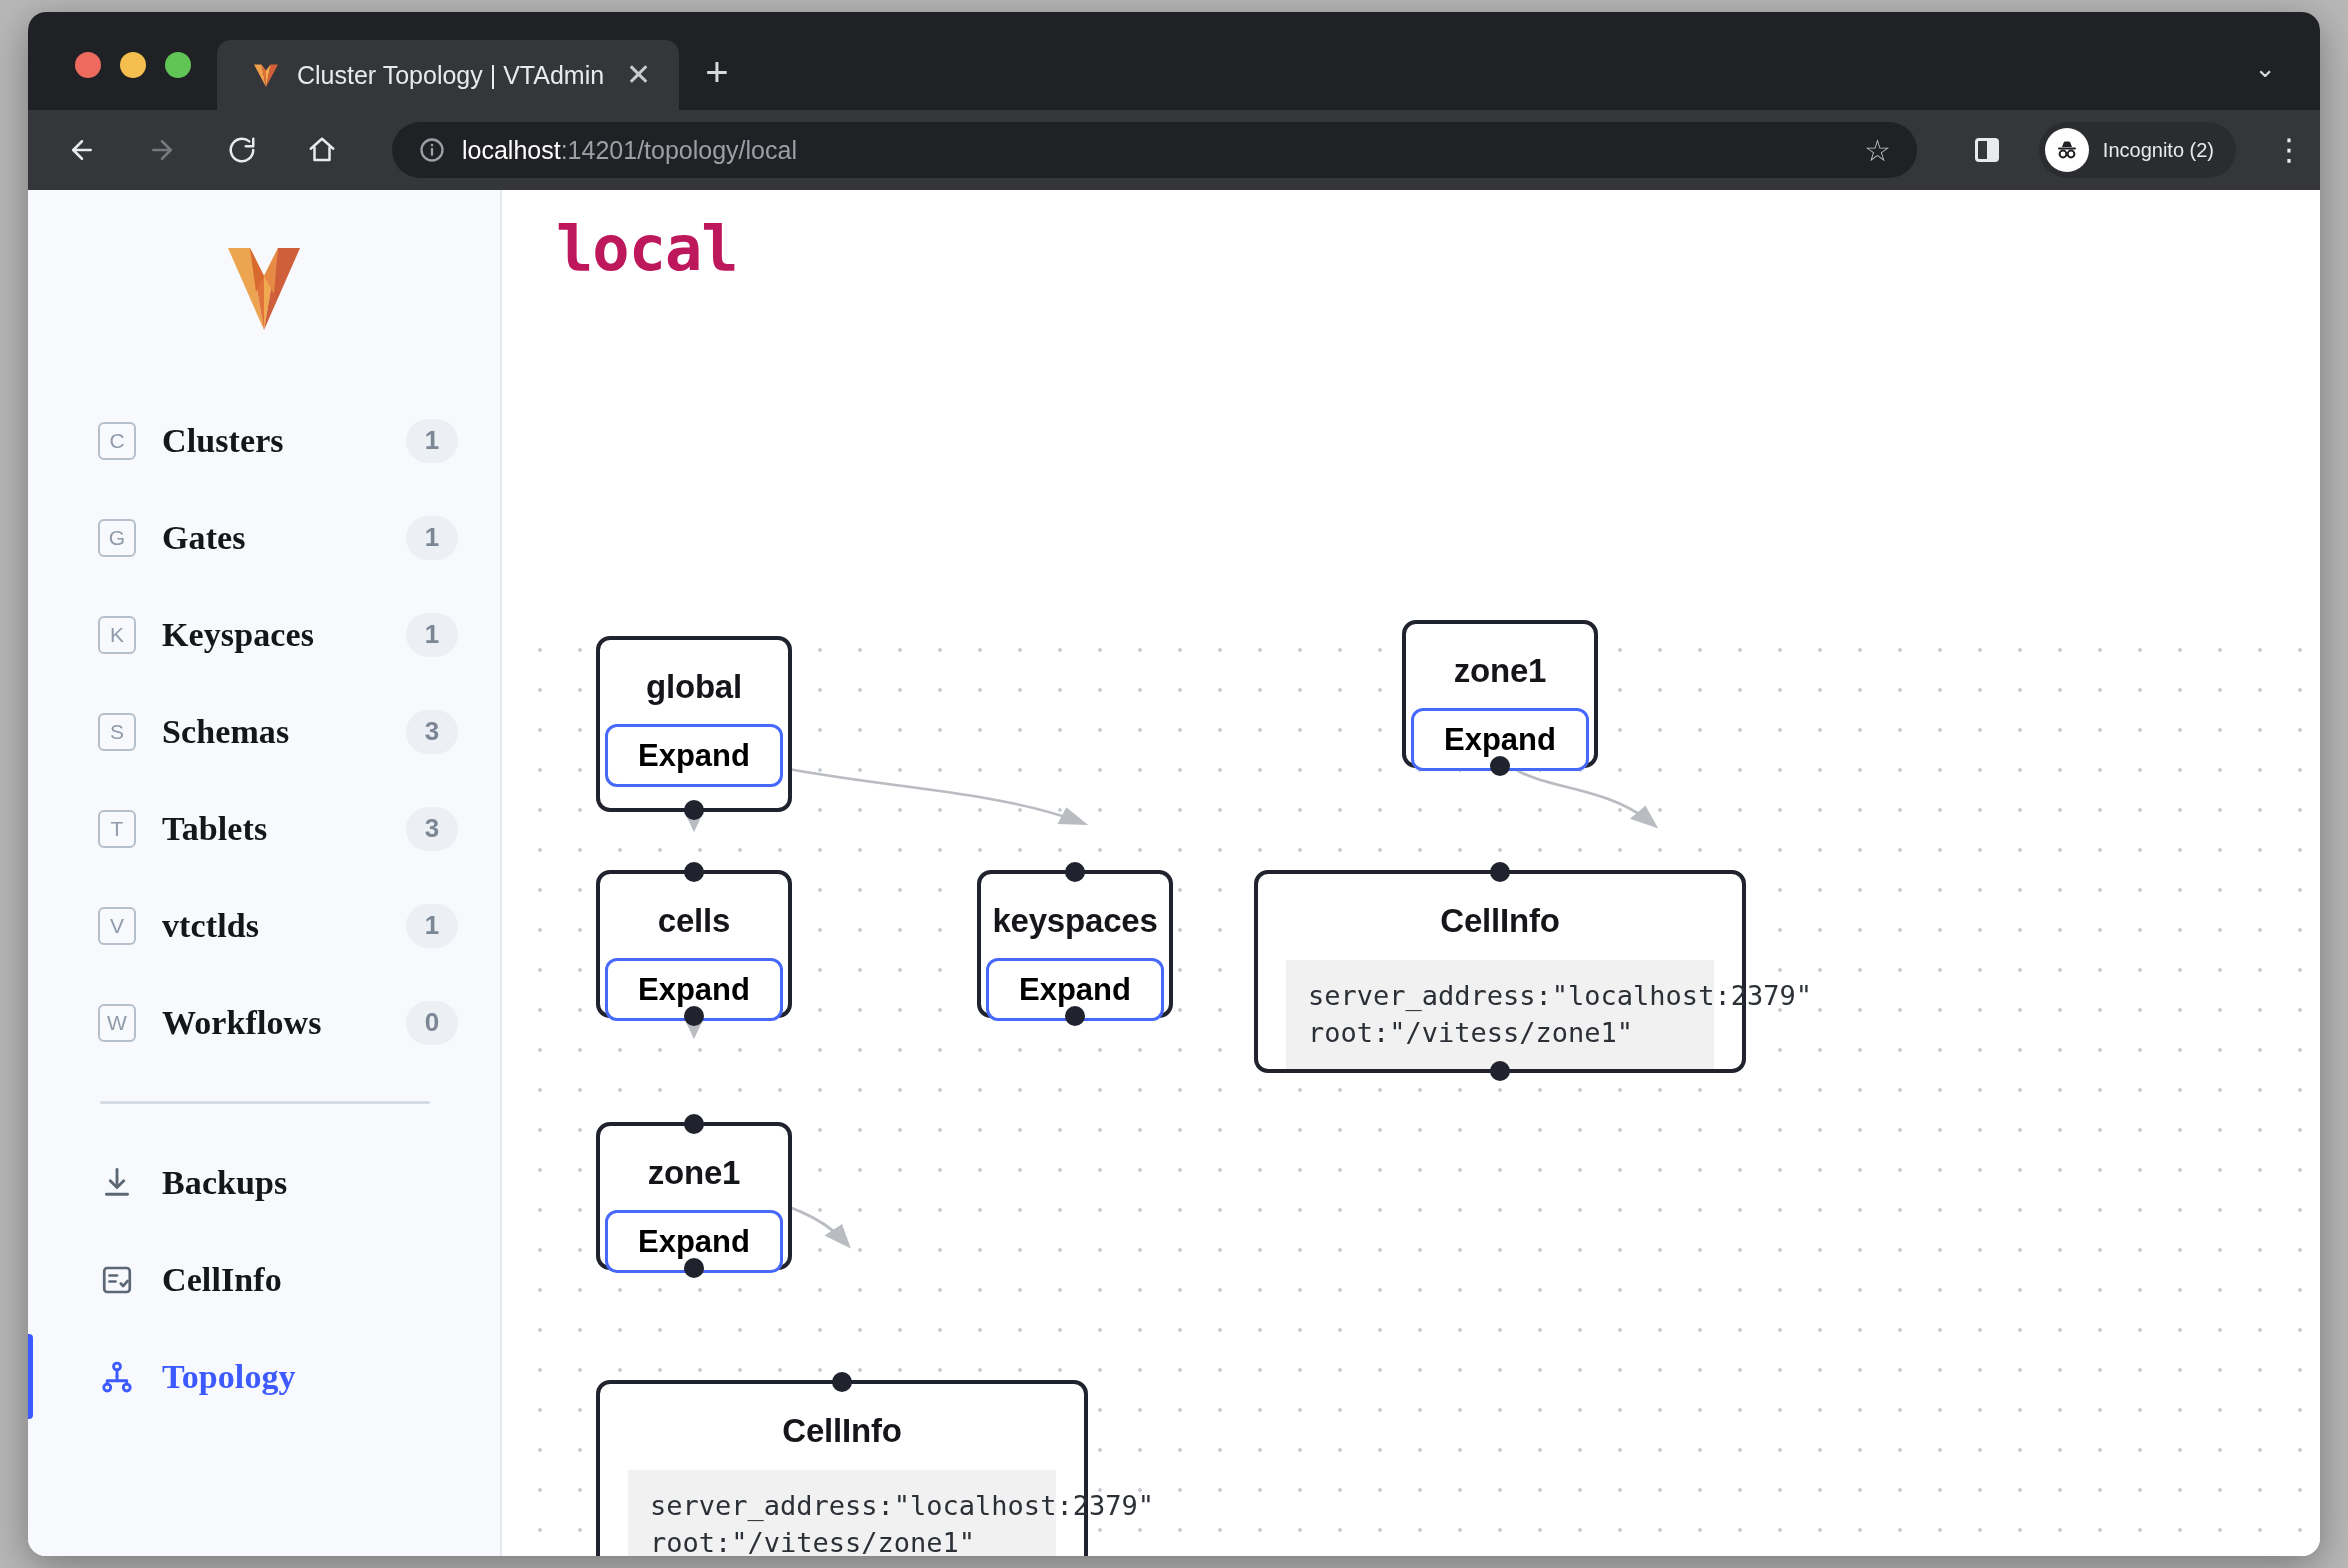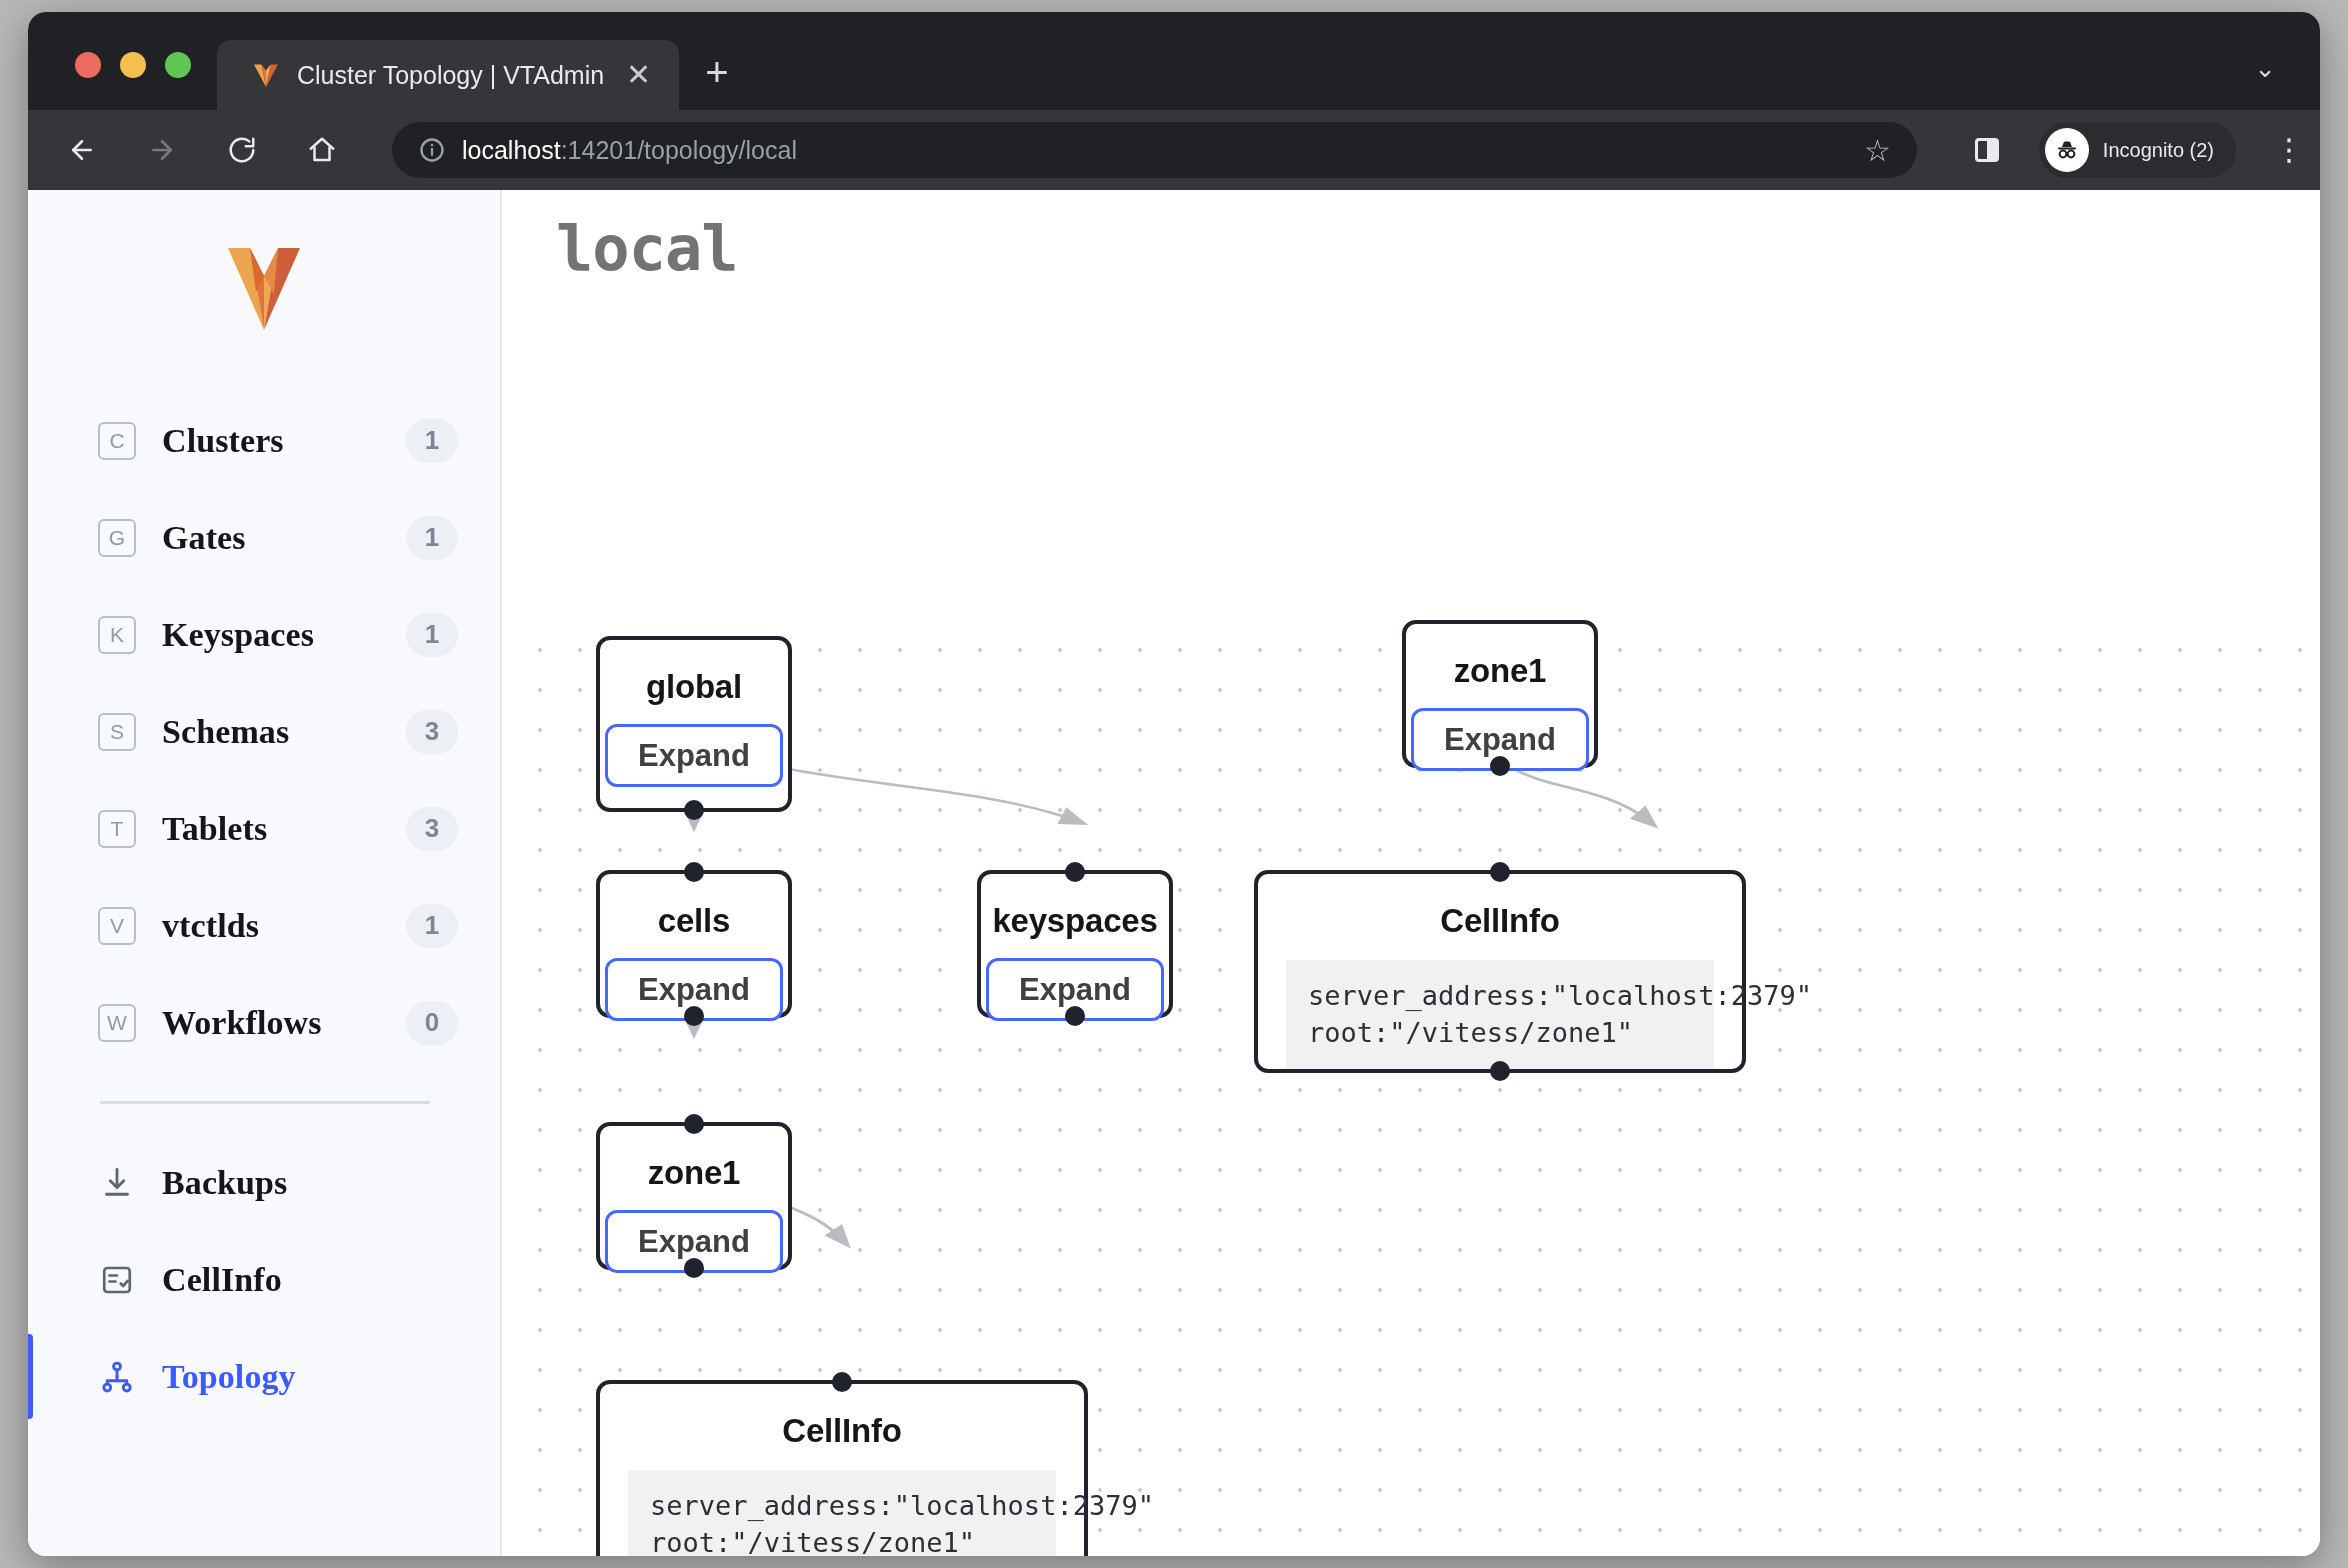--- a/index.html
+++ b/index.html
@@ -128,21 +128,21 @@
     content:''; position: absolute; left: -4px; top: 6px; bottom: 6px;
     width: 9px; background: #3d5afe; border-radius: 0 4px 4px 0;
   }
 
   .content { flex: 1; background: #ffffff; position: relative; overflow: hidden; }
   .crumbs { padding: 62px 0 0 55px; font-family: "DejaVu Sans Mono", monospace; }
   .crumb-link { color: #3d5afe; font-size: 31px; }
   .crumb-sep { color: #c7ccd4; font-size: 31px; margin-left: 14px; }
   .page-title {
     font-family: "DejaVu Sans Mono", monospace; font-weight: 700;
-    font-size: 62px; color: #737373; padding: 22px 0 0 54px; letter-spacing: -1px;
+    font-size: 62px; color: #be185d; padding: 22px 0 0 54px; letter-spacing: -1px;
   }
 
   .graph {
     position: absolute; left: 0; right: 0; top: 430px; bottom: 0;
     background-image: radial-gradient(#c9ccd2 1.6px, transparent 1.6px);
     background-size: 40px 40px; background-position: 18px 10px;
   }
   .edges { position: absolute; inset: 0; width: 100%; height: 100%; }
 
   .node {
@@ -150,21 +150,21 @@
     border: 4px solid #20222e; border-radius: 14px;
     display: flex; flex-direction: column; align-items: center;
   }
   .node-title {
     font-size: 33px; font-weight: 700; color: #14161a;
     margin-top: 28px; letter-spacing: -.2px;
   }
   .expand-btn {
     margin: 18px 0 0; padding: 13px 30px;
     border: 3px solid #4668fb; border-radius: 12px; background: #fff;
-    color: #404040; font-size: 31px; font-weight: 700; cursor: pointer;
+    color: #000000; font-size: 31px; font-weight: 700; cursor: pointer;
     font-family: "Liberation Sans", sans-serif; line-height: 1;
   }
   .code-block {
     margin: 20px 28px 0; padding: 17px 22px;
     background: #f1f1f1; width: calc(100% - 56px);
     font-family: "DejaVu Sans Mono", monospace; font-size: 27px;
     color: #2b2f36; line-height: 1.38; white-space: pre;
   }
   .port {
     position: absolute; width: 20px; height: 20px; border-radius: 50%;

